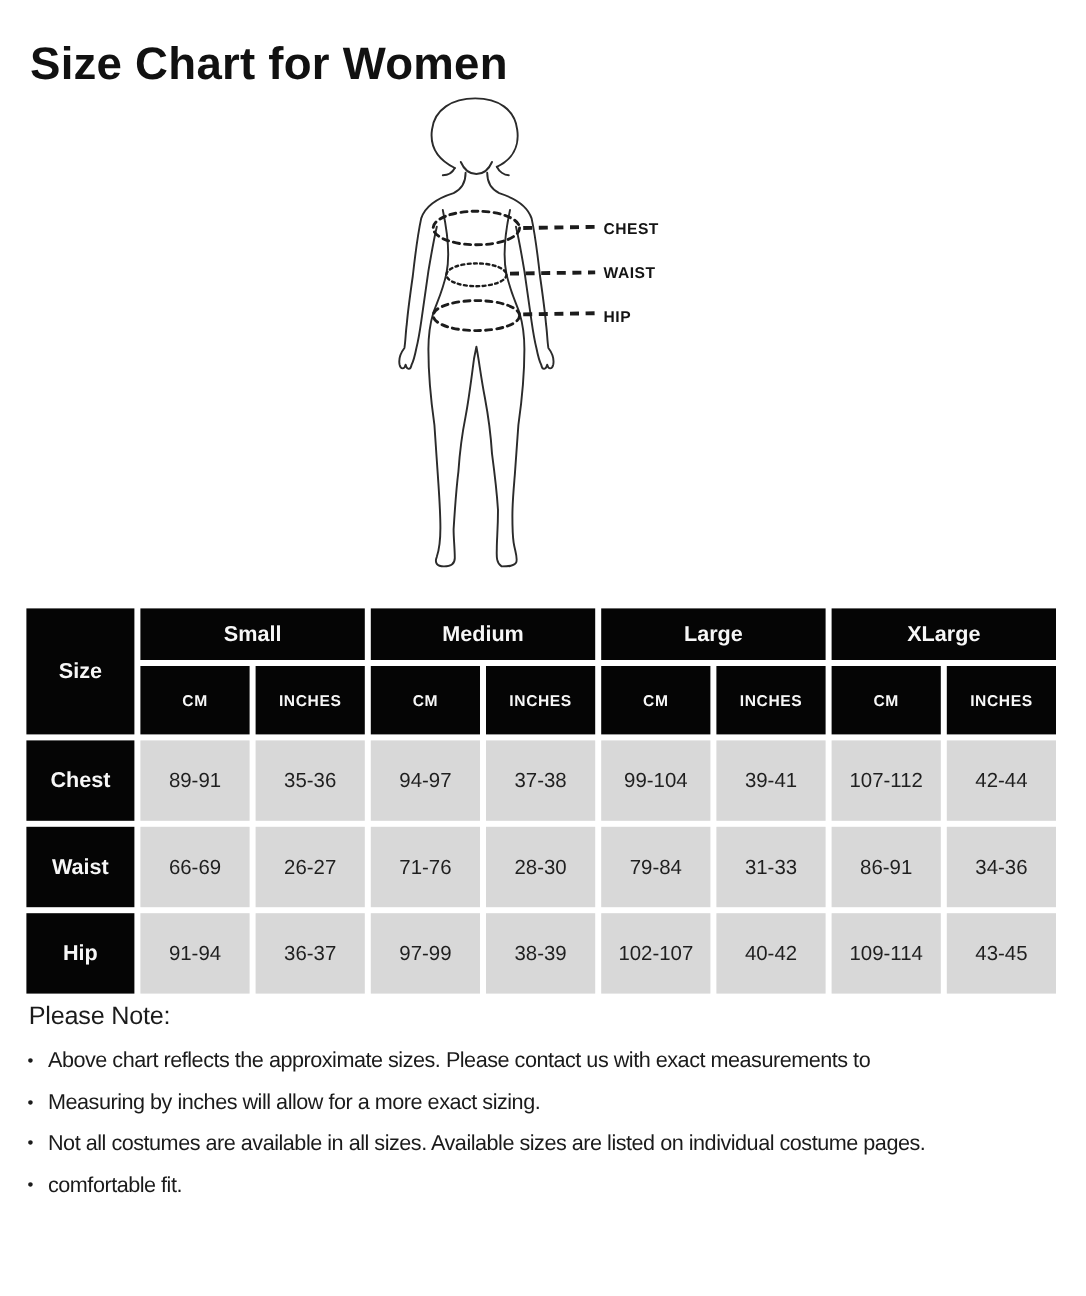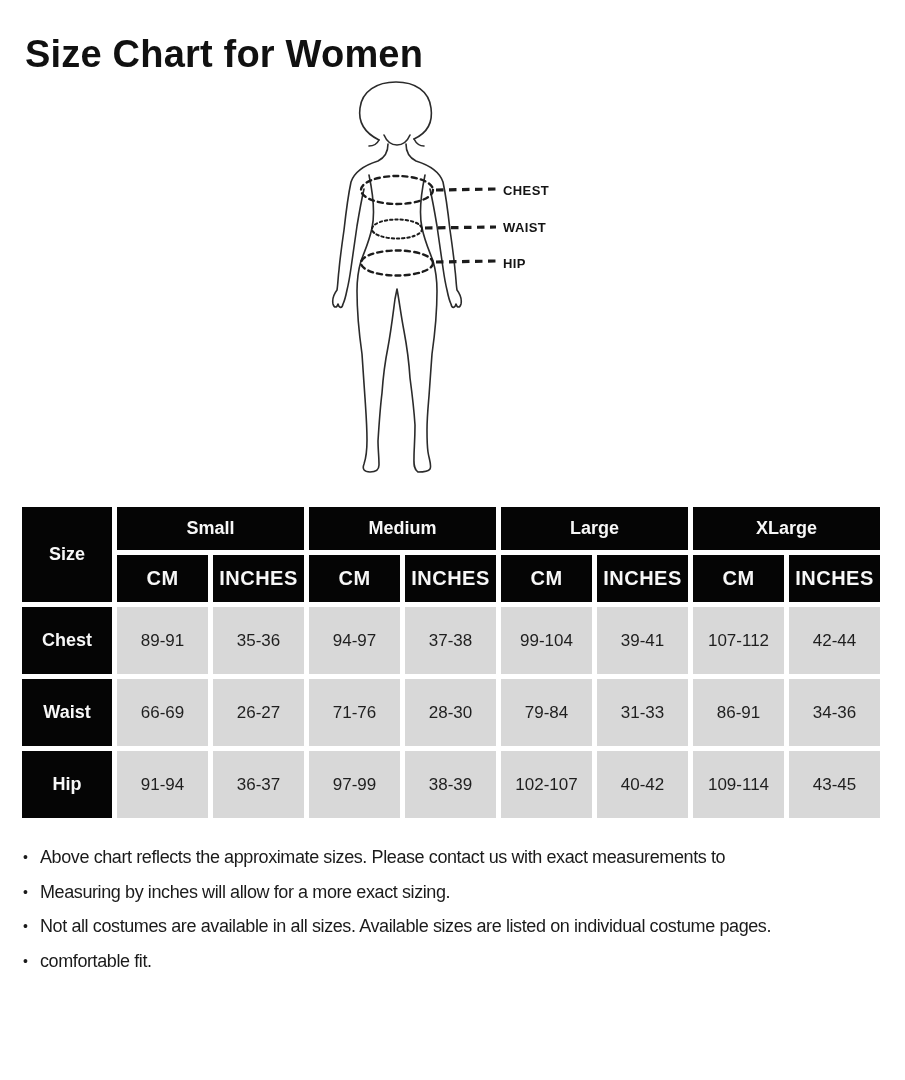--- a/index.html
+++ b/index.html
@@ -35,21 +35,21 @@
     border-collapse:separate; border-spacing:5px;
   }
   .size-table th, .size-table td {
     text-align:center; vertical-align:middle;
     font-family:"Liberation Sans", sans-serif;
   }
   .cell-dark { background:#050505; color:#f7f7f7; }
   .cell-gray { background:#d8d8d8; color:#1f1f1f; }
   .r-group th { height:43px; font-size:18px; font-weight:bold;margin-left:36px; }
   .corner-size { font-size:19px; font-weight:bold; }
-  .r-units th { height:47px; font-size:20px; font-weight:bold; letter-spacing:0.5px; }
+  .r-units th { height:57px; font-size:13px; font-weight:bold; letter-spacing:0.5px; }
   .r-data th { height:67px; font-size:18px; font-weight:bold; }
   .r-data td { height:67px; font-size:17px; font-weight:normal; }
 
   
   .notes { position:absolute; left:14px; top:834px; width:882px; }
   .notes-heading { font-size:21px; line-height:26px; color:#1b1b1b; letter-spacing:-0.2px; padding-left:10px; }
   .bullet-list { margin-top:6px; }
   .bullet { position:relative; padding-left:26px; }
   .bullet .line { font-size:18px; line-height:34.5px; letter-spacing:-0.4px; color:#1b1b1b; }
   .bullet .dot {
@@ -176,20 +176,21 @@
     <td class="cell-gray">38-39</td>
     <td class="cell-gray">102-107</td>
     <td class="cell-gray">40-42</td>
     <td class="cell-gray">109-114</td>
     <td class="cell-gray">43-45</td>
   </tr>
   </tbody>
 </table>
 
 <div class="notes">
+  <div class="notes-heading">Please Note:</div>
   <div class="bullet-list">
     <div class="bullet">
       <span class="dot">•</span>
       <div class="line">Above chart reflects the approximate sizes. Please contact us with exact measurements to</div>
     </div>
     <div class="bullet">
       <span class="dot">•</span>
       <div class="line">Measuring by inches will allow for a more exact sizing.</div>
     </div>
     <div class="bullet">

